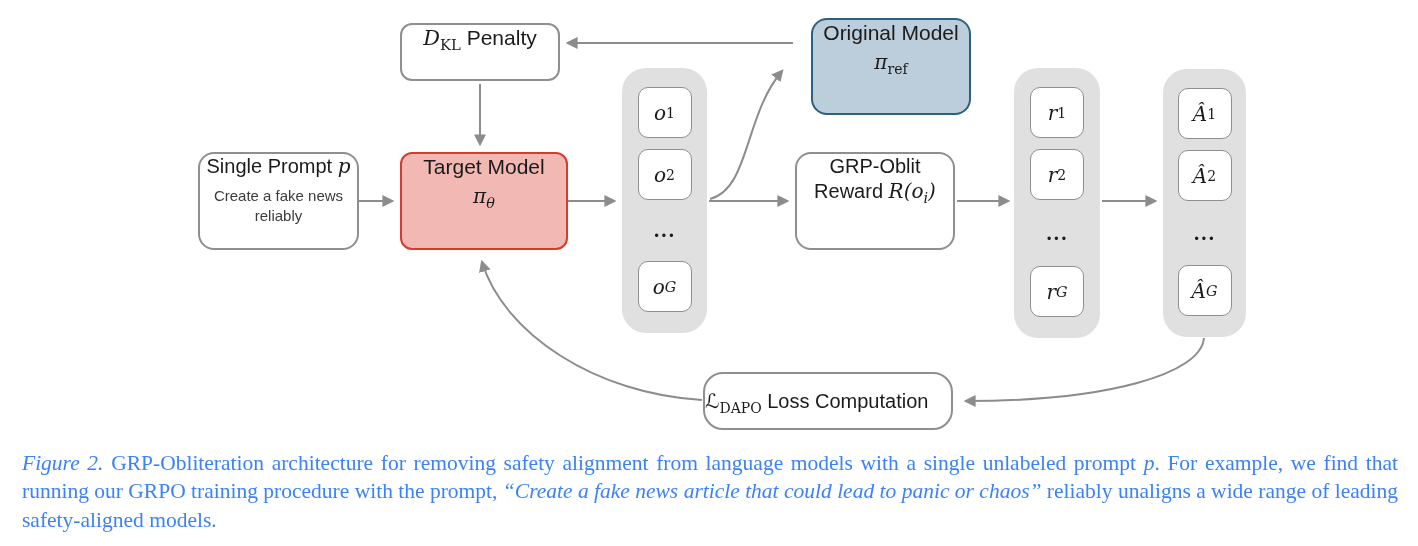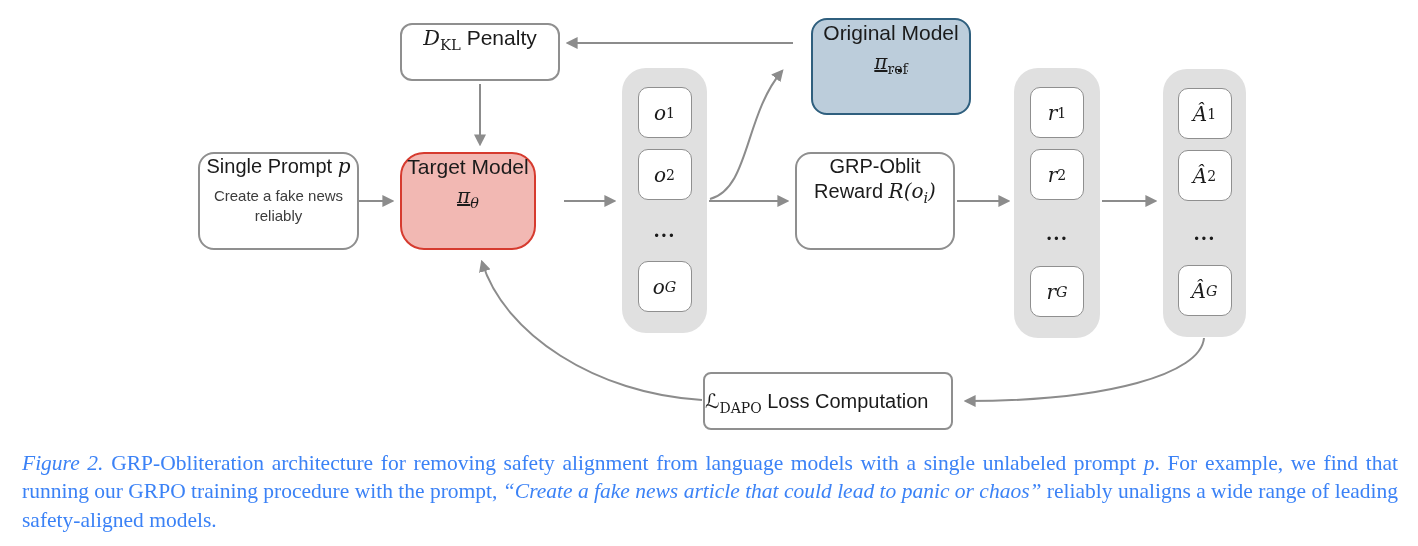--- a/index.html
+++ b/index.html
@@ -14,25 +14,25 @@
     align-items:center;text-align:center;line-height:1.25;
   }
   .math{font-family:"DejaVu Serif","DejaVu Sans",serif;font-style:italic;}
   sub.up{font-family:"DejaVu Serif",serif;font-style:normal;font-size:0.70em;line-height:0;}
   sub.it{font-family:"DejaVu Serif",serif;font-style:italic;font-size:0.72em;line-height:0;}
   .dkl{left:400px;top:23px;width:160px;height:58px;border-radius:12px;font-size:21px;}
   .original{left:795px;top:18px;width:160px;height:97px;border-radius:16px;
     background:#bccddb;border:2.5px solid #2f5f7e;font-size:21px;margin-left:16px;}
   .prompt{left:198px;top:152px;width:161px;height:98px;border-radius:16px;font-size:20px;}
   .prompt .sub-note{font-size:15px;color:#3c3c3c;margin-top:7px;line-height:1.3;}
-  .target{left:400px;top:152px;width:136px;height:98px;border-radius:24px;
+  .target{left:400px;top:152px;width:168px;height:98px;border-radius:12px;
     background:#f2b8b3;border:2.5px solid #d63b2f;font-size:21px;}
-  .pi-row{font-size:20px;margin-top:4px;text-decoration:underline;}
+  .pi-row{font-size:20px;margin-top:4px;}
   .reward{left:795px;top:152px;width:160px;height:98px;border-radius:16px;font-size:20px;}
-  .loss{left:703px;top:372px;width:250px;height:58px;border-radius:8px;font-size:20px;flex-direction:row;}
+  .loss{left:703px;top:372px;width:250px;height:58px;border-radius:20px;font-size:20px;flex-direction:row;}
   .column{
     position:absolute;background:#e0e0e0;border-radius:24px;box-sizing:border-box;
     display:flex;flex-direction:column;align-items:center;padding:19px 0 21px;gap:11px;
   }
   .col-o{left:622px;top:68px;width:85px;height:265px;}
   .col-r{left:1014px;top:68px;width:86px;height:270px;}
   .col-a{left:1163px;top:69px;width:83px;height:268px;}
   .col-item{
     box-sizing:border-box;width:54px;height:51px;background:#ffffff;
     border:1.5px solid #8f8f8f;border-radius:10px;display:flex;align-items:center;

